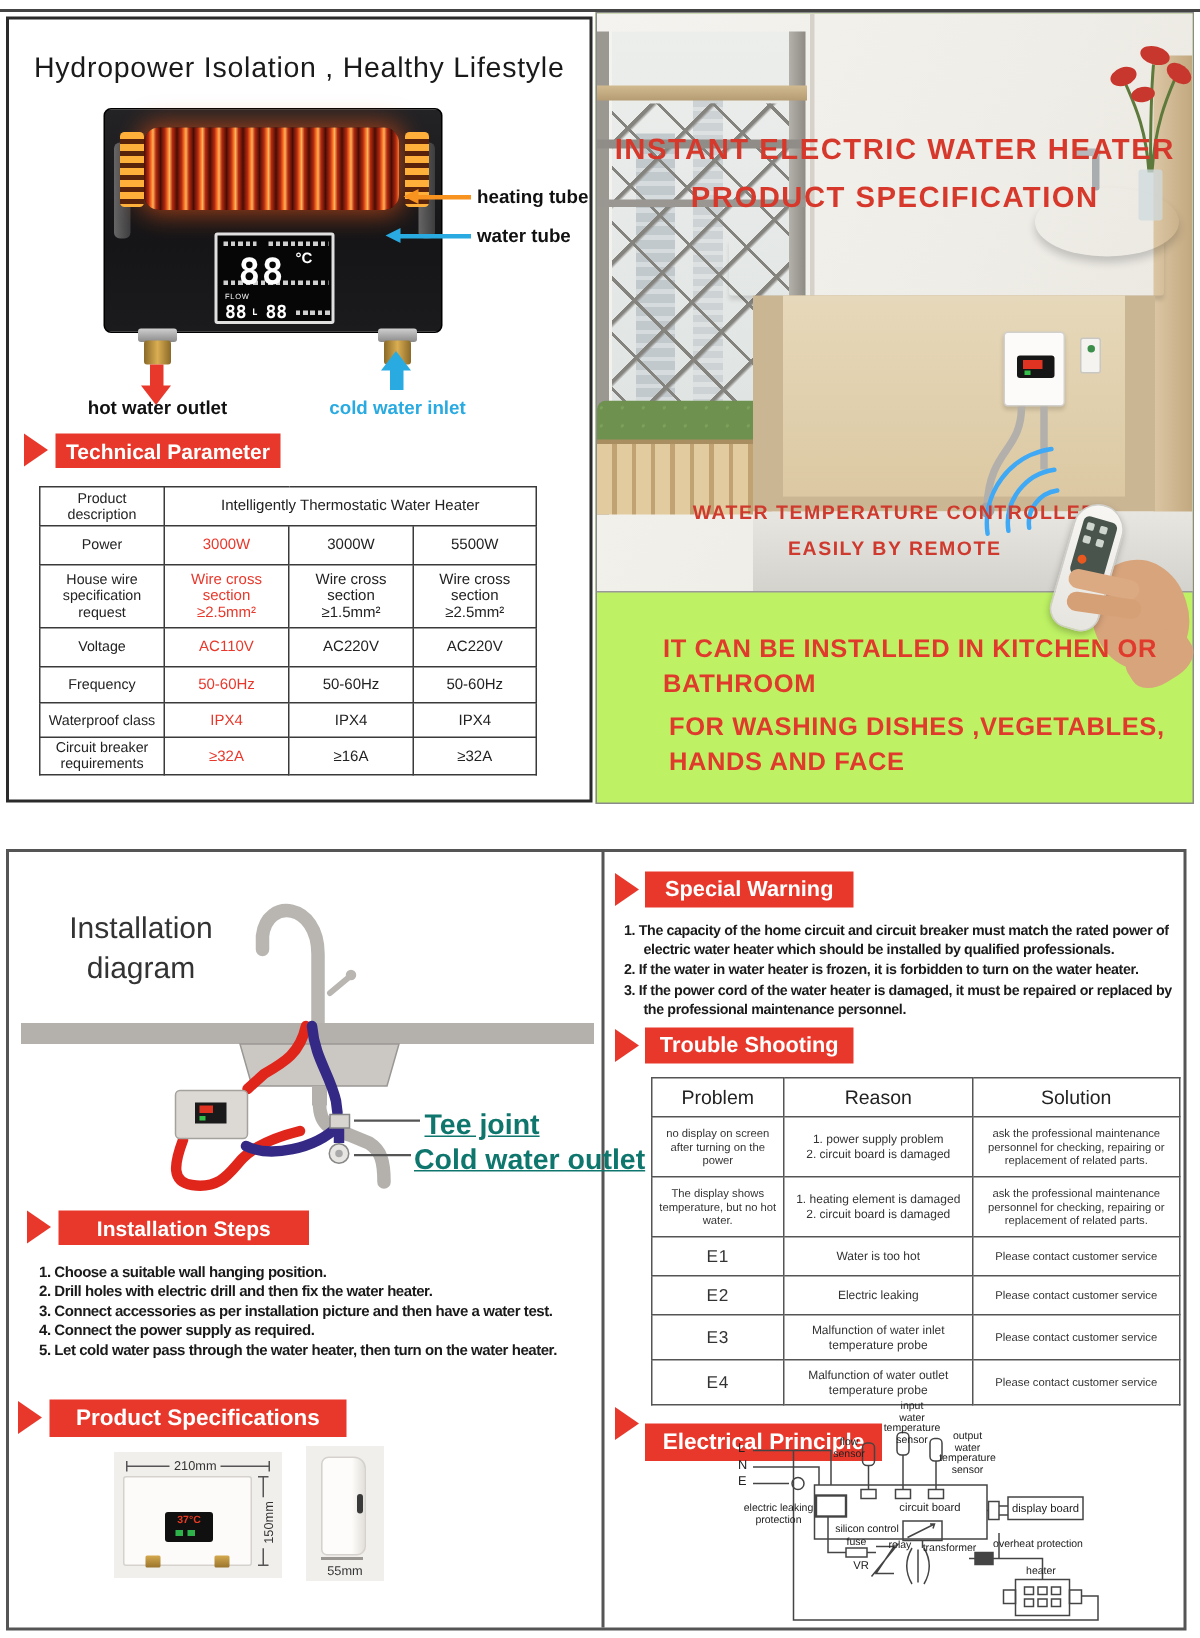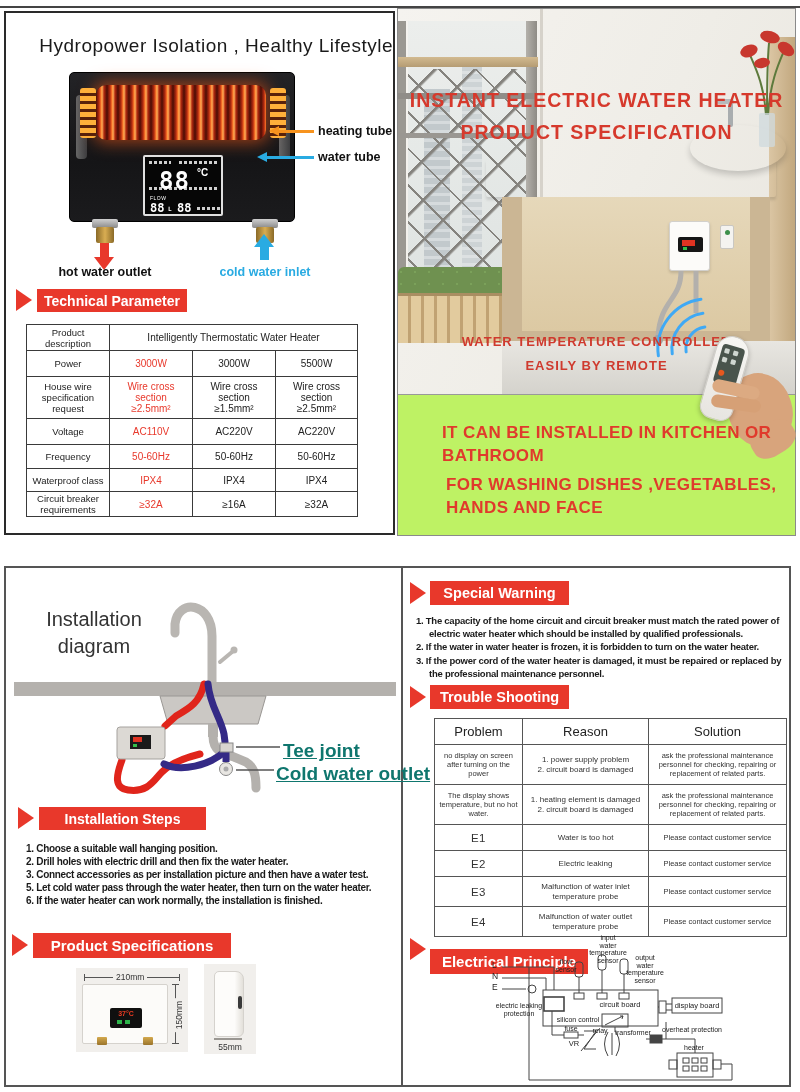--- a/index.html
+++ b/index.html
@@ -10,21 +10,21 @@
   .banner { position:absolute; background:#e8382b; color:#fff; font-weight:bold;
             text-align:center; display:flex; align-items:center; justify-content:center; }
   .tri { position:absolute; width:0; height:0; border-top:11px solid transparent;
          border-bottom:11px solid transparent; border-left:16px solid #e8382b; }
   .pre { white-space:pre-line; }
   .red { color:#e8382b !important; }
 
   
   #panelA { position:absolute; left:4px; top:11px; width:391px; height:524px;
             border:2px solid #2a2a2a; background:#fff; }
-  #panelA .title { position:absolute; left:0; top:22px; width:100%; text-align:right;
+  #panelA .title { position:absolute; left:0; top:22px; width:100%; text-align:center;
                    font-size:19px; color:#1a1a1a; letter-spacing:.5px; }
   #heaterbox { position:absolute; left:63px; top:59px; width:226px; height:150px;
                background:linear-gradient(180deg,#232326,#151517 60%,#1b1b1d);
                border:1px solid #000; border-radius:5px; }
   .bracket { position:absolute; width:11px; height:64px; background:linear-gradient(90deg,#666,#3d3d3f);
              border-radius:4px; top:22px; }
   #coil { position:absolute; left:26px; top:12px; width:170px; height:55px; border-radius:10px;
           background:repeating-linear-gradient(90deg,#4a0d05 0px,#b32a10 3px,#ff7a2a 5px,#ffb25a 6px,#b32a10 8px,#4a0d05 11px);
           box-shadow:0 0 16px 3px rgba(255,90,20,.55); }
   .coilend { position:absolute; top:15px; width:16px; height:50px; border-radius:3px;
@@ -317,22 +317,22 @@
     <div class="dlabel" style="left:277px;top:172px;">Tee joint</div>
     <div class="dlabel" style="left:270px;top:195px;">Cold water outlet</div>
 
     <div class="tri" style="left:12px;top:239px;"></div>
     <div class="banner" style="left:33px;top:239px;width:167px;height:23px;font-size:14px;">Installation Steps</div>
 
     <div class="steps" style="left:20px;top:275px;width:372px;">
       <div>1. Choose a suitable wall hanging position.</div>
       <div>2. Drill holes with electric drill and then fix the water heater.</div>
       <div>3. Connect accessories as per installation picture and then have a water test.</div>
+      <div>4. Connect the power supply as required.</div>
       <div>5. Let cold water pass through the water heater, then turn on the water heater.</div>
-      <div>6. If the water heater can work normally, the installation is finished.</div>
     </div>
 
     <div class="tri" style="left:6px;top:366px;"></div>
     <div class="banner" style="left:27px;top:365px;width:198px;height:25px;font-size:15px;">Product Specifications</div>
 
     <div class="card" style="left:70px;top:400px;width:112px;height:84px;">
       <div class="abs" style="left:8px;top:9px;width:96px;height:1px;background:#555;"></div>
       <div class="abs" style="left:8px;top:6px;width:1px;height:7px;background:#555;"></div>
       <div class="abs" style="left:103px;top:6px;width:1px;height:7px;background:#555;"></div>
       <div class="dimtxt" style="left:37px;top:4px;">210mm</div>

